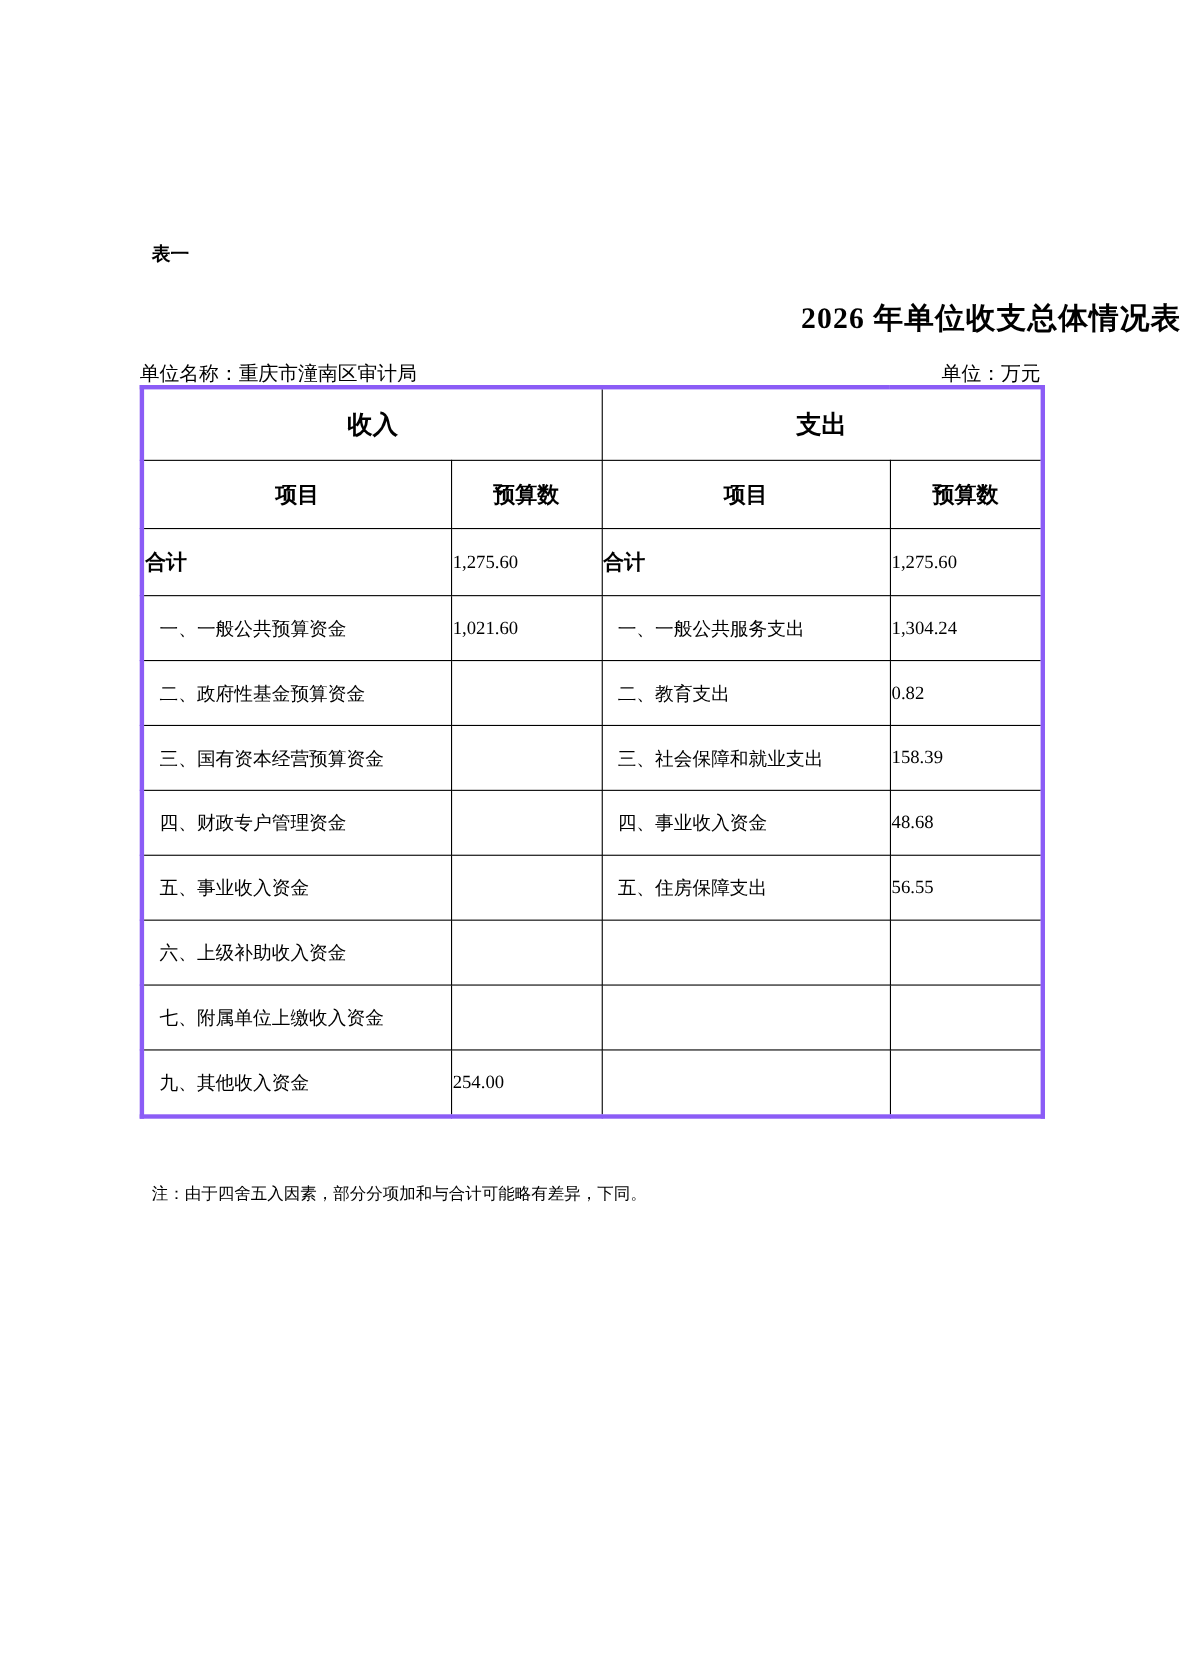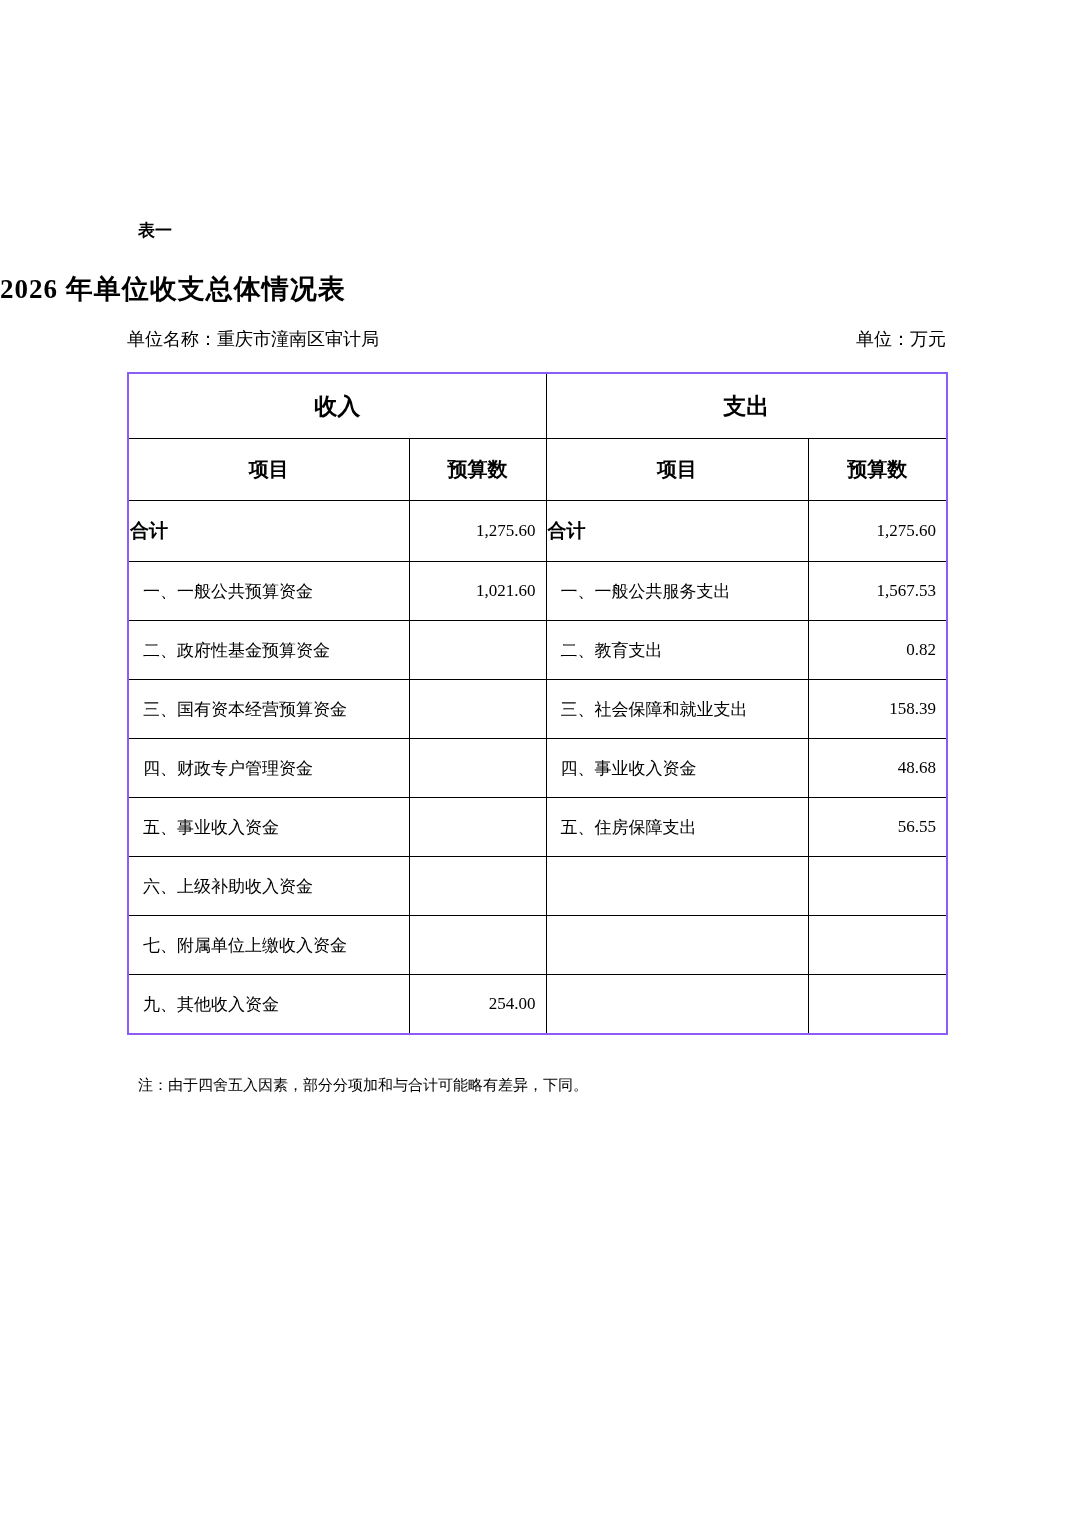--- a/index.html
+++ b/index.html
@@ -25,44 +25,44 @@
     font-family: Liberation Mono, monospace;
     font-weight: bold;
     font-size: 17px;
   }
   .title {
     position: absolute;
     left: 0;
     top: 271px;
     width: 1074px;
     margin: 0;
-    text-align: left;
+    text-align: right;
     font-family: "Liberation Serif", "DejaVu Serif", serif;
     font-weight: bold;
     font-size: 27px;
     letter-spacing: 1px;
   }
   .meta-row {
     position: absolute;
     left: 127px;
     top: 327px;
     width: 819px;
     display: flex;
     justify-content: space-between;
     font-size: 18px;
     font-family: "Liberation Serif", "DejaVu Serif", serif;
   }
   table.budget-table {
     position: absolute;
     left: 127px;
-    top: 372px;
+    top: 350px;
     width: 819px;
     border-collapse: collapse;
     table-layout: fixed;
-    border: 2px solid #8b5cf6;
+    border: 4px solid #8b5cf6;
     padding-left: 32px;
   }
   table.budget-table td {
     border: 1px solid #000;
     overflow: hidden;
     vertical-align: middle;
   }
   tr.group-header-row td {
     height: 62px;
     text-align: center;
@@ -89,21 +89,20 @@
     font-weight: bold;
     font-size: 19px;
   }
   .item-cell {
     text-align: left;
     padding-left: 14px;
     font-size: 17px;
     font-family: "Liberation Serif", "DejaVu Serif", serif;
   }
   .num-cell {
-    text-align: right;
     padding-right: 10px;
     font-size: 17px;
     font-family: "Liberation Serif", "DejaVu Serif", serif;
   }
   .note {
     position: absolute;
     left: 138px;
     top: 1076px;
     font-size: 15px;
     font-family: "Liberation Serif", "DejaVu Serif", serif;
@@ -144,21 +143,21 @@
       <tr class="total-row">
         <td class="total-label-cell">合计</td>
         <td class="num-cell">1,275.60</td>
         <td class="total-label-cell">合计</td>
         <td class="num-cell">1,275.60</td>
       </tr>
       <tr class="data-row">
         <td class="item-cell">一、一般公共预算资金</td>
         <td class="num-cell">1,021.60</td>
         <td class="item-cell">一、一般公共服务支出</td>
-        <td class="num-cell">1,567.53</td>
+        <td class="num-cell">1,304.24</td>
       </tr>
       <tr class="data-row">
         <td class="item-cell">二、政府性基金预算资金</td>
         <td class="num-cell"></td>
         <td class="item-cell">二、教育支出</td>
         <td class="num-cell">0.82</td>
       </tr>
       <tr class="data-row">
         <td class="item-cell">三、国有资本经营预算资金</td>
         <td class="num-cell"></td>

